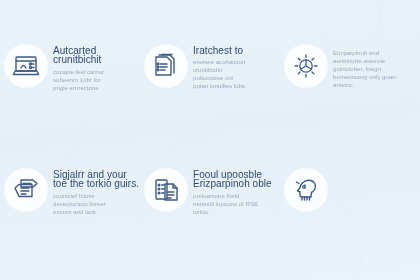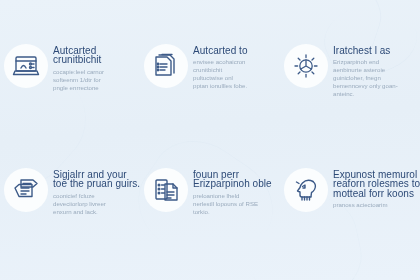--- a/index.html
+++ b/index.html
@@ -173,21 +173,21 @@
             <line x1="7" y1="14" x2="14" y2="14"></line>
             <line x1="7" y1="17" x2="12" y2="17"></line>
             <circle cx="5" cy="11" r=".7" fill="#3c5a88"></circle>
             <circle cx="5" cy="14" r=".7" fill="#3c5a88"></circle>
             <circle cx="5" cy="17" r=".7" fill="#3c5a88"></circle>
           </svg>
         </span>
       </div>
       <div class="text">
         <div class="card-title">
-          <div>Autcarted to</div>
+          <div>Iratchest to</div>
         </div>
         <div class="card-body">
           <div>envisee acohaicron</div>
           <div>crunitbichit</div>
           <div>pultuctwise onl</div>
           <div>pptan ionullles fobe.</div>
         </div>
       </div>
     </div>
 
@@ -203,21 +203,20 @@
             <line x1="22.4" y1="14" x2="25" y2="14"></line>
             <line x1="6.2" y1="6.2" x2="8" y2="8"></line>
             <line x1="20" y1="20" x2="21.8" y2="21.8"></line>
             <line x1="21.8" y1="6.2" x2="20" y2="8"></line>
             <line x1="8" y1="20" x2="6.2" y2="21.8"></line>
           </svg>
         </span>
       </div>
       <div class="text">
         <div class="card-title">
-          <div>Iratchest l as</div>
         </div>
         <div class="card-body">
           <div>Erizparpinoh end</div>
           <div>aenbinurte asteroie</div>
           <div>guinicloher, fnegn</div>
           <div>bemenncevy only goan-</div>
           <div>anteinc.</div>
         </div>
       </div>
     </div>
@@ -231,21 +230,21 @@
             <path d="M2 11 l4 -3.5 h13 v12 h-13 z"></path>
             <line x1="8" y1="11" x2="16" y2="11"></line>
             <line x1="8" y1="14" x2="16" y2="14"></line>
             <line x1="8" y1="17" x2="13" y2="17"></line>
           </svg>
         </span>
       </div>
       <div class="text">
         <div class="card-title">
           <div>Sigjalrr and your</div>
-          <div>toe the pruan guirs.</div>
+          <div>toe the torkio guirs.</div>
         </div>
         <div class="card-body">
           <div>coonicief fcluze</div>
           <div>deveciiorlorp livreer</div>
           <div>enxurn and lack.</div>
         </div>
       </div>
     </div>
 
     <div class="card row2">
@@ -262,21 +261,21 @@
             <path d="M12 7 h8 l4 4 v12 h-12 z"></path>
             <path d="M20 7 v4 h4"></path>
             <line x1="14" y1="15" x2="21" y2="15"></line>
             <line x1="14" y1="18" x2="21" y2="18"></line>
             <line x1="14" y1="21" x2="18" y2="21"></line>
           </svg>
         </span>
       </div>
       <div class="text">
         <div class="card-title">
-          <div>fouun perr</div>
+          <div>Fooul upoosble</div>
           <div>Erizparpinoh oble</div>
         </div>
         <div class="card-body">
           <div>preloanione lheld</div>
           <div>nerlestll lopouns of RSE</div>
           <div>torkio.</div>
         </div>
       </div>
     </div>
 
@@ -288,26 +287,16 @@
             <path d="M21 4.5 q4 3.5 1.5 8 q-1.5 2.5 -3 3 l-.5 4"></path>
             <path d="M10.5 9.5 l2.5 -1.5 v3 h-2"></path>
             <line x1="4.5" y1="5" x2="7" y2="6.5"></line>
             <line x1="10" y1="20" x2="10" y2="23"></line>
             <line x1="12.5" y1="20" x2="12.5" y2="23"></line>
             <line x1="15" y1="20" x2="15" y2="23"></line>
             <line x1="17.5" y1="20" x2="17.5" y2="23"></line>
           </svg>
         </span>
       </div>
-      <div class="text">
-        <div class="card-title">
-          <div>Expunost memurol</div>
-          <div>reaforn rolesmes to</div>
-          <div>motteal forr koons</div>
-        </div>
-        <div class="card-body">
-          <div>pranoss aciectoarim</div>
-        </div>
-      </div>
     </div>
 
   </div>
 </div>
 
 </body></html>

